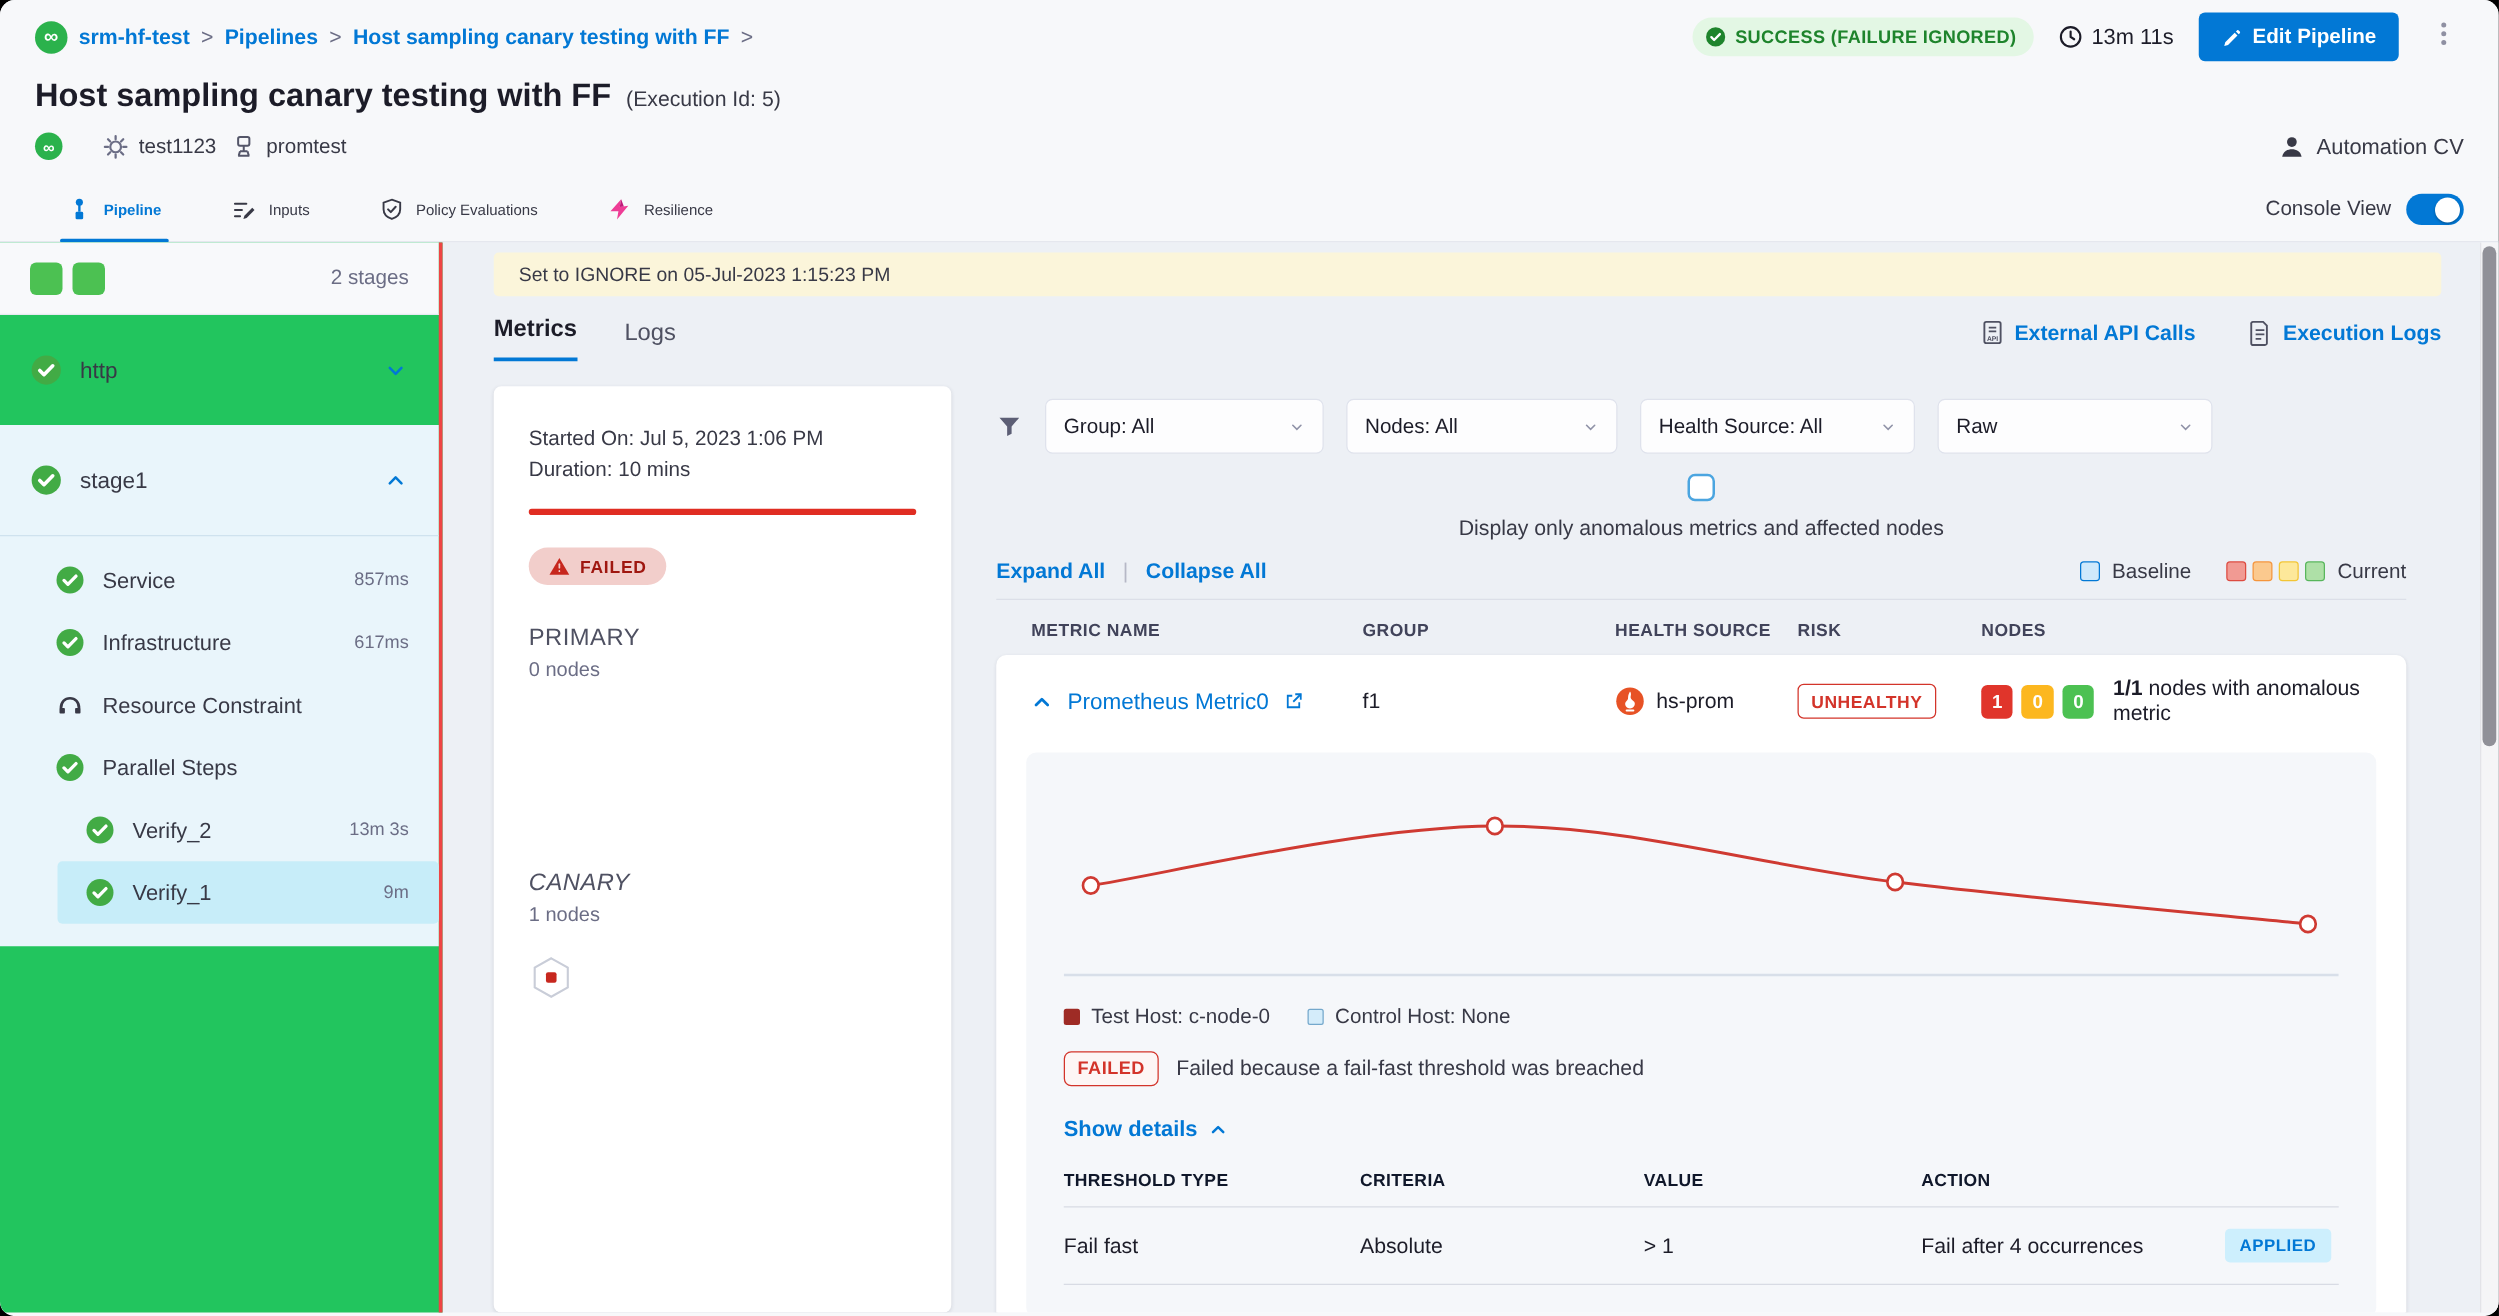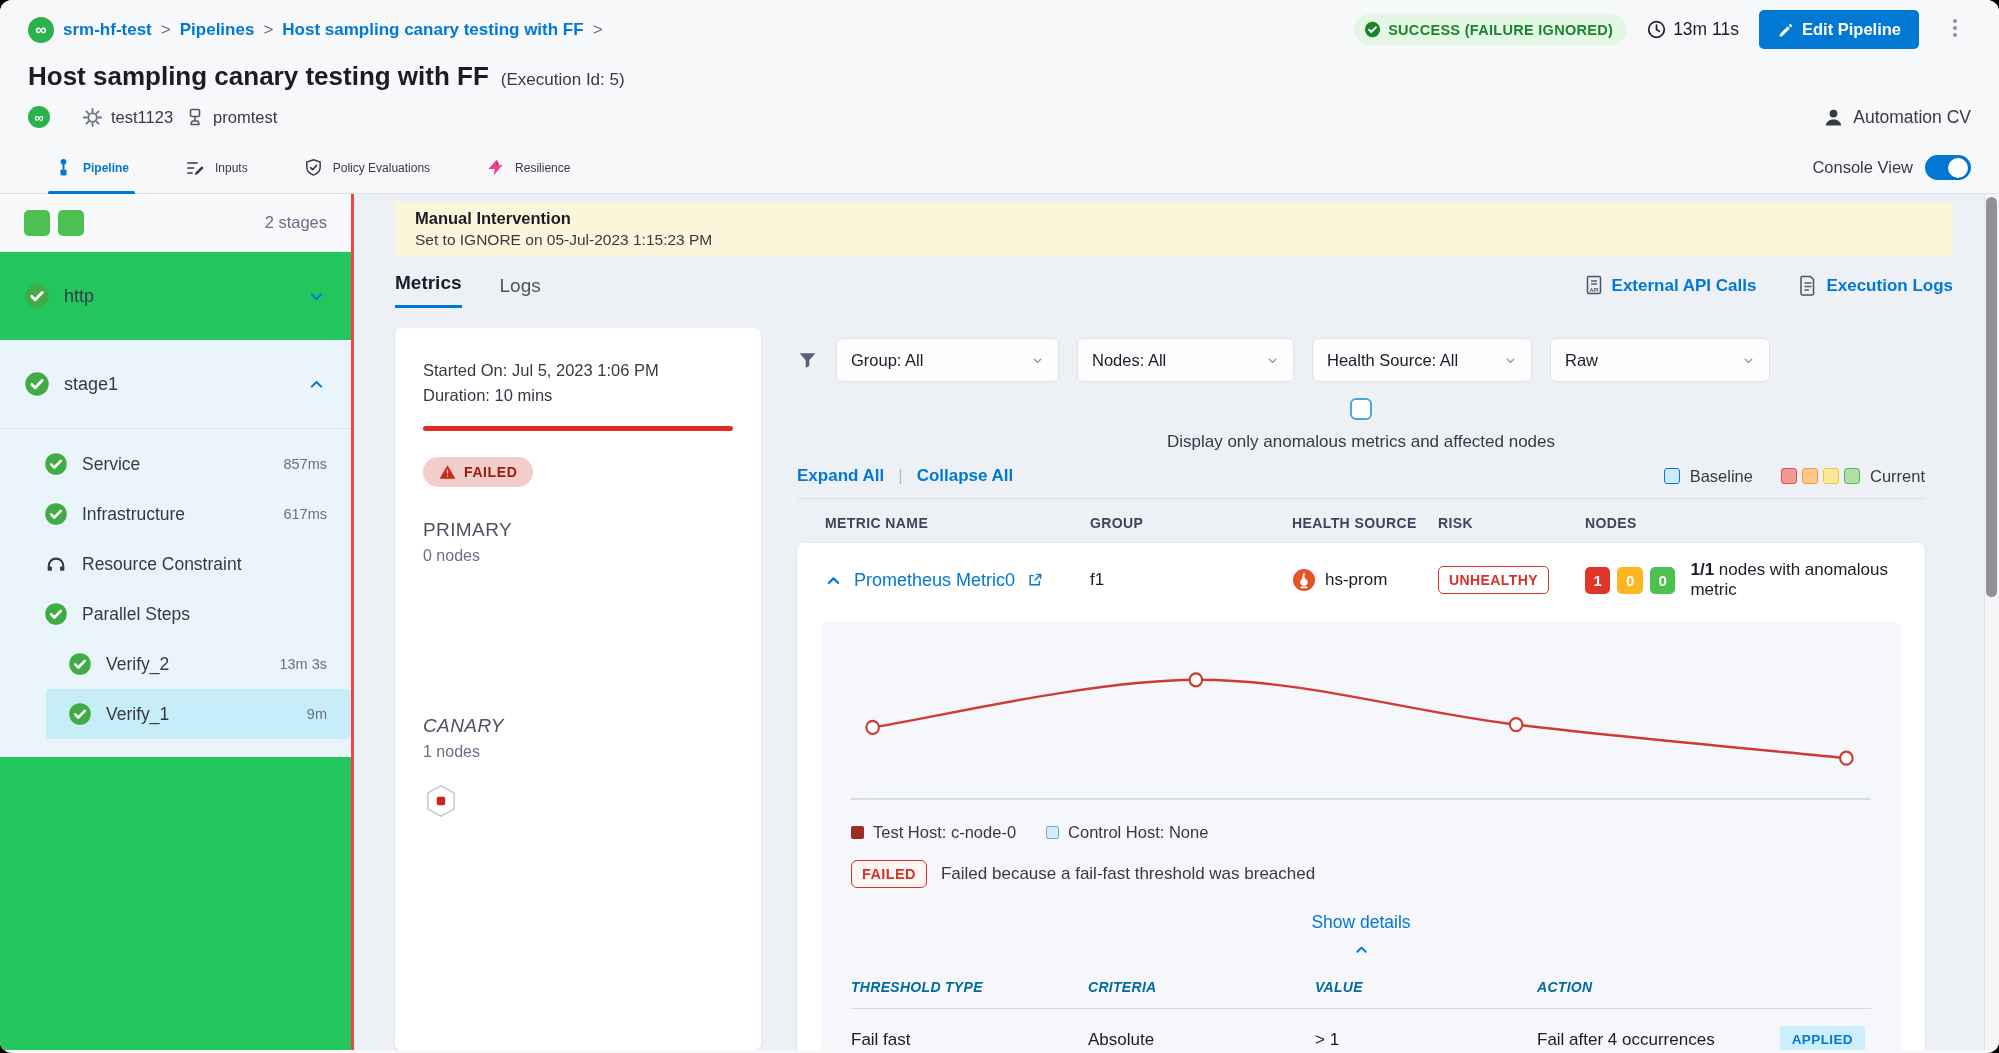--- a/index.html
+++ b/index.html
@@ -119,23 +119,23 @@
   .panel { margin:4px 24px 0 24px; background:#f5f7fa; border-radius:8px; padding:28px 30px 26px 30px; }
   .chart-wrap svg { display:block; width:100%; height:160px; }
   .plegend { margin-top:14px; display:flex; align-items:center; gap:30px; font-size:16.5px; color:#383946; }
   .pleg-item { display:flex; align-items:center; gap:9px; }
   .sw13 { width:13px; height:13px; border-radius:2px; }
   .sw-test { background:#9e2b25; }
   .sw-ctrl { background:#d4ecfa; border:1.4px solid #74a8cc; }
   .failed-row { margin-top:18px; display:flex; align-items:center; gap:14px; }
   .failed-badge { border:1.7px solid #d3342a; color:#d3342a; background:#fdf6f5; font-size:14.5px; font-weight:700; letter-spacing:.4px; padding:5px 10px; border-radius:6px; }
   .failed-msg { font-size:17px; color:#383946; }
-  .show-details { margin-top:24px; display:flex; align-items:center; gap:9px; font-size:17.5px; font-weight:400; color:#0278d5; cursor:pointer;flex-direction:column; }
+  .show-details { margin-top:24px; display:flex; align-items:center; gap:9px; font-size:17.5px; font-weight:700; color:#0278d5; cursor:pointer; }
   .tgrid { display:grid; grid-template-columns:237px 227px 222px 1fr; align-items:center; }
-  .tthead { margin-top:22px; padding-bottom:13px; border-bottom:1px solid #d8dbe4; font-size:14px; font-weight:700; color:#0369a1; letter-spacing:.3px;font-style:italic; }
+  .tthead { margin-top:22px; padding-bottom:13px; border-bottom:1px solid #d8dbe4; font-size:14px; font-weight:700; color:#0f172a; letter-spacing:.3px; }
   .ttrow { padding:17px 0; border-bottom:1px solid #d8dbe4; font-size:17px; color:#1c1c28; }
   .action-cell { display:flex; align-items:center; justify-content:space-between; padding-right:6px; }
   .applied { background:#cdeffd; color:#0278d5; font-size:13.5px; font-weight:700; letter-spacing:.4px; padding:6px 12px; border-radius:4px; }
 
   
   .sb-track { position:absolute; right:0; top:0; bottom:0; width:15px; background:#f5f5f7; border-left:1px solid #e3e3e8; }
   .sb-thumb { position:absolute; right:2px; top:3px; width:11px; height:400px; border-radius:6px; background:#909098; }
 
   .icon { display:inline-flex; flex:none; }
 </style>
@@ -350,21 +350,20 @@
             <span>Verify_1</span>
             <span class="sdur">9m</span>
           </div>
         </div>
       </div>
     </aside>
 
     <main class="main">
 
       <div class="banner">
-        <div class="banner-title">Manual Intervention</div>
         <div class="banner-sub">Set to IGNORE on 05-Jul-2023 1:15:23 PM</div>
       </div>
 
       <div class="ctabs-row">
         <div class="ctab active">Metrics</div>
         <div class="ctab">Logs</div>
         <div class="clinks">
           <span class="clink">
             <svg class="icon" width="20" height="22" viewBox="0 0 20 22" fill="none">
                 <rect x="3.5" y="1.5" width="13" height="17" rx="1.5" stroke="#4f5162" stroke-width="1.5"></rect>

